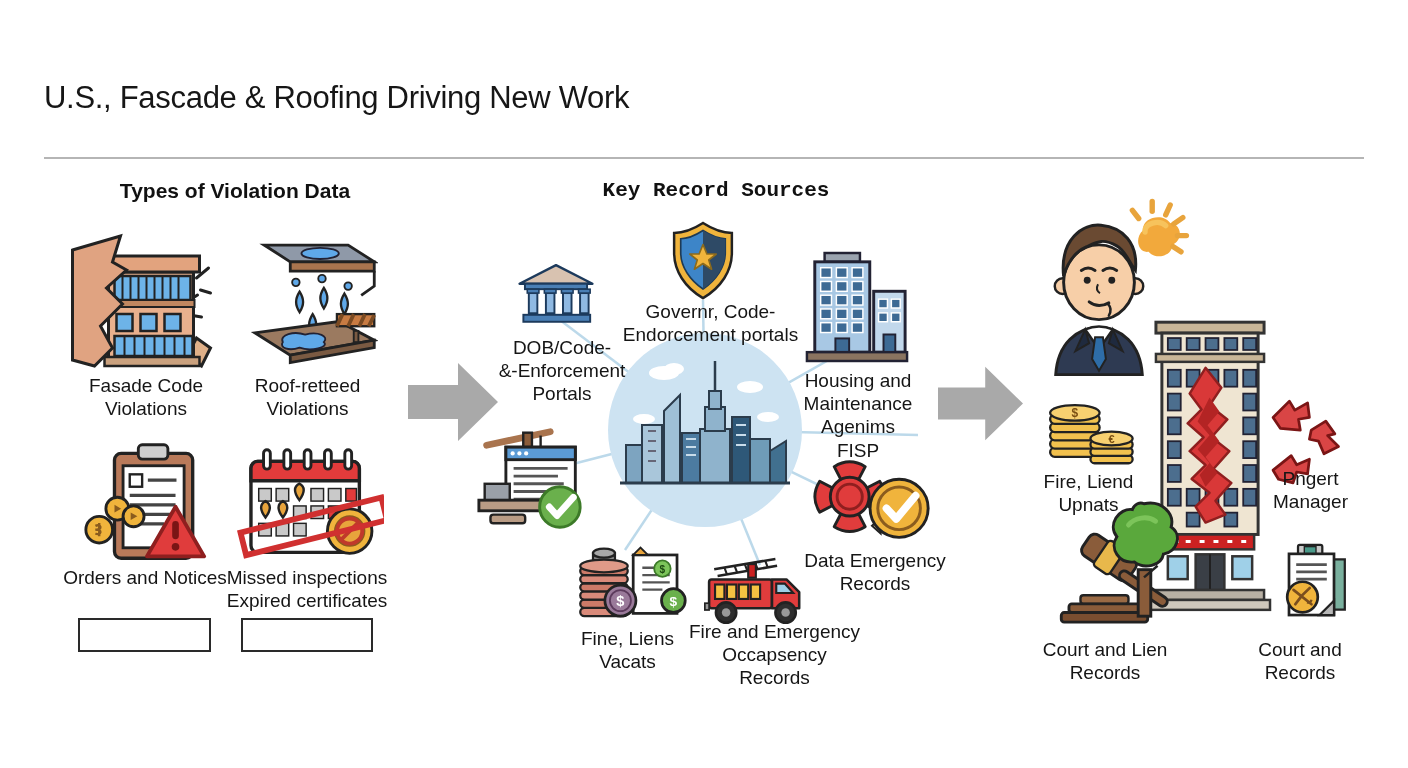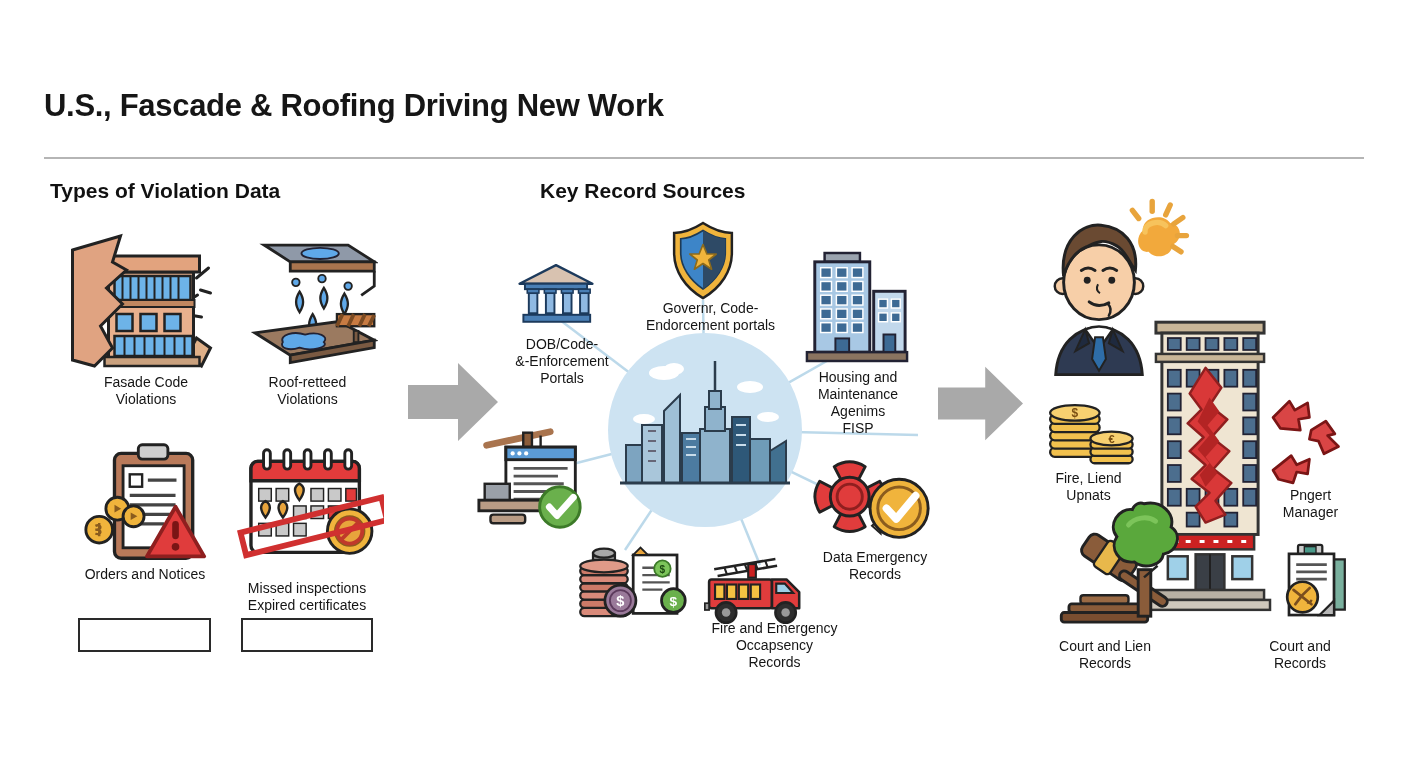--- a/index.html
+++ b/index.html
@@ -1,39 +1,39 @@
 <!DOCTYPE html>
 <html><head>
 <meta charset="utf-8">
 <style>
   * { margin:0; padding:0; box-sizing:border-box; }
   html,body { width:1408px; height:768px; background:#ffffff;
     font-family:"Liberation Sans", sans-serif; color:#141414; overflow:hidden; }
   .canvas { position:relative; width:1408px; height:768px; background:#fff; }
   .abs { position:absolute; }
-  .page-title { font-size:31px; font-weight:700; letter-spacing:-0.3px; color:#161616;margin-top:8px; }
+  .page-title { font-size:31px; font-weight:400; letter-spacing:-0.3px; color:#161616; }
   .divider { height:2px; background:#b5b5b5; }
-  .col-header { font-size:21px; font-weight:700; color:#111; }
-  .label { font-size:14px; line-height:1.22; text-align:center; white-space:pre-line; color:#151515; }
+  .col-header { font-size:21px; font-weight:700; text-align:center; color:#111; }
+  .label { font-size:19px; line-height:1.22; text-align:center; white-space:pre-line; color:#151515; }
   .empty-box { background:#fff; border:2px solid #2a2a2a; }
   .circle-bg { border-radius:50%; background:#cde3f2; }
   svg { display:block; }
   .icon-wrap { line-height:0; }
   text.coin-sym { font-weight:700; fill:#7a4e12; }
 </style>
 </head>
 <body>
 
 <div class="canvas">
 
   <div class="abs page-title" style="left:44px; top:80px;">U.S., Fascade &amp; Roofing Driving New Work</div>
   <div class="abs divider" style="left:44px; top:157px; width:1320px;"></div>
 
   <div class="abs col-header" style="left:50px; top:179px; width:370px;">Types of Violation Data</div>
-  <div class="abs col-header" style="left:540px; top:179px; width:352px;">Key Record Sources</div>
+  <div class="abs col-header" style="left:540px; top:179px; width:352px;font-family:Liberation Mono, monospace;">Key Record Sources</div>
 
   <div class="abs icon-wrap" style="left:66px; top:220px;">
     <svg width="155" height="150" viewBox="0 0 150 150">
       <polygon points="128,118 142,128 133,146 119,135" fill="#e0b088" stroke="#222" stroke-width="3"></polygon>
       <path d="M118,82 l11,-7 M121,95 l12,2 M116,106 l9,9 M128,58 l12,-10 M132,70 l10,3" stroke="#222" stroke-width="3" fill="none" stroke-linecap="round"></path>
       <rect x="40" y="52" width="85" height="88" fill="#e9b08d" stroke="#222" stroke-width="3"></rect>
       <rect x="34" y="36" width="97" height="16" fill="#e2a37e" stroke="#222" stroke-width="3"></rect>
       <rect x="46" y="56" width="76" height="24" fill="#6db3e8" stroke="#222" stroke-width="2.5"></rect>
       <path d="M54,56 v24 M62,56 v24 M70,56 v24 M78,56 v24 M86,56 v24 M94,56 v24 M102,56 v24 M110,56 v24" stroke="#222" stroke-width="2"></path>
       <rect x="42" y="80" width="84" height="7" fill="#c08760" stroke="#222" stroke-width="2"></rect>
@@ -120,21 +120,21 @@
       <path d="M47,76 C41,68 41,62 47,59 C53,62 53,68 47,76 Z" fill="#e8a43c" stroke="#222" stroke-width="2.5"></path>
       <circle cx="116" cy="90" r="23" fill="#f0b43c" stroke="#222" stroke-width="3"></circle>
       <circle cx="116" cy="90" r="15" fill="#e8a43c" stroke="#8a5c1e" stroke-width="2.5"></circle>
       <circle cx="116" cy="90" r="13" fill="none" stroke="#c0392b" stroke-width="4"></circle>
       <path d="M106,100 L126,80" stroke="#c0392b" stroke-width="4"></path>
       <rect x="4" y="74" width="150" height="24" fill="none" stroke="#d03030" stroke-width="6" transform="rotate(-14 75 86)"></rect>
     </svg>
   </div>
 
   <div class="abs label" style="left:50px; top:566px; width:190px;">Orders and Notices</div>
-  <div class="abs label" style="left:222px; top:580px; width:170px;">Missed inspections
+  <div class="abs label" style="left:222px; top:566px; width:170px;">Missed inspections
 Expired certificates</div>
 
   <div class="abs empty-box" style="left:78px; top:618px; width:133px; height:34px;"></div>
   <div class="abs empty-box" style="left:241px; top:618px; width:132px; height:34px;"></div>
 
   <div class="abs icon-wrap" style="left:408px; top:363px;">
     <svg width="90" height="78" viewBox="0 0 90 78">
         <polygon points="0,22 50,22 50,0 90,39 50,78 50,56 0,56" fill="#a9a9a9"></polygon>
       </svg>
   </div>
@@ -296,20 +296,22 @@
       <ellipse cx="34" cy="24" rx="26" ry="7" fill="#e09a88" stroke="#222" stroke-width="2.5"></ellipse>
       <circle cx="52" cy="62" r="17" fill="#9a7a9a" stroke="#222" stroke-width="3"></circle>
       <circle cx="52" cy="62" r="11.5" fill="none" stroke="#5c3a5c" stroke-width="2"></circle>
       <text x="52" y="68" text-anchor="middle" font-size="16" font-weight="700" fill="#ffffff">$</text>
       <circle cx="98" cy="27" r="9" fill="#7cc45a" stroke="#3c7a28" stroke-width="2"></circle>
       <text x="98" y="32" text-anchor="middle" font-size="11" font-weight="700" fill="#1e4a12">$</text>
       <circle cx="110" cy="62" r="13" fill="#6ab04c" stroke="#222" stroke-width="3"></circle>
       <text x="110" y="68" text-anchor="middle" font-size="15" font-weight="700" fill="#ffffff">$</text>
     </svg>
   </div>
+  <div class="abs label" style="left:560px; top:627px; width:135px; z-index:3;">Fine, Liens
+Vacats</div>
 
   <div class="abs icon-wrap" style="left:704px; top:553px; z-index:3;">
     <svg width="102" height="80" viewBox="0 0 120 92">
       <path d="M12,18 L84,6 M16,26 L86,14" stroke="#222" stroke-width="3"></path>
       <path d="M24,16 l3,8 M36,14 l3,8 M48,12 l3,8 M60,10 l3,8 M72,8 l3,8" stroke="#222" stroke-width="2.5"></path>
       <rect x="52" y="12" width="9" height="16" fill="#cc2222" stroke="#222" stroke-width="2.5"></rect>
       <rect x="6" y="30" width="74" height="34" rx="3" fill="#e03c3c" stroke="#222" stroke-width="3"></rect>
       <g fill="#f5c242" stroke="#222" stroke-width="2.5">
         <rect x="13" y="36" width="11" height="17"></rect>
           <rect x="27" y="36" width="11" height="17"></rect>
@@ -462,21 +464,21 @@
 
   <div class="abs icon-wrap" style="left:1266px; top:392px; z-index:4;">
     <svg width="85" height="100" viewBox="0 0 90 110">
       <g fill="#d94545" stroke="#7a1515" stroke-width="3" stroke-linejoin="round">
         <polygon points="6,28 24,10 30,20 44,12 46,28 34,30 36,42 14,40"></polygon>
         <polygon points="48,42 64,32 74,46 66,48 78,60 62,68 56,54 46,52"></polygon>
         <polygon points="6,86 26,70 32,80 46,74 44,90 32,88 28,100 12,96"></polygon>
       </g>
     </svg>
   </div>
-  <div class="abs label" style="left:1258px; top:487px; width:105px; z-index:4;">Pngert
+  <div class="abs label" style="left:1258px; top:467px; width:105px; z-index:4;">Pngert
 Manager</div>
 
   <div class="abs icon-wrap" style="left:1052px; top:530px; z-index:4;">
     <svg width="128" height="96" viewBox="0 0 130 100">
       <g transform="rotate(34 58 30)">
         <rect x="28" y="16" width="58" height="26" rx="7" fill="#8a5c3a" stroke="#222" stroke-width="3"></rect>
         <rect x="47" y="13" width="20" height="32" rx="4" fill="#e8b84b" stroke="#222" stroke-width="2.5"></rect>
       </g>
       <g transform="rotate(34 70 44)">
         <rect x="70" y="40" width="58" height="10" rx="5" fill="#8a5c3a" stroke="#222" stroke-width="3"></rect>

